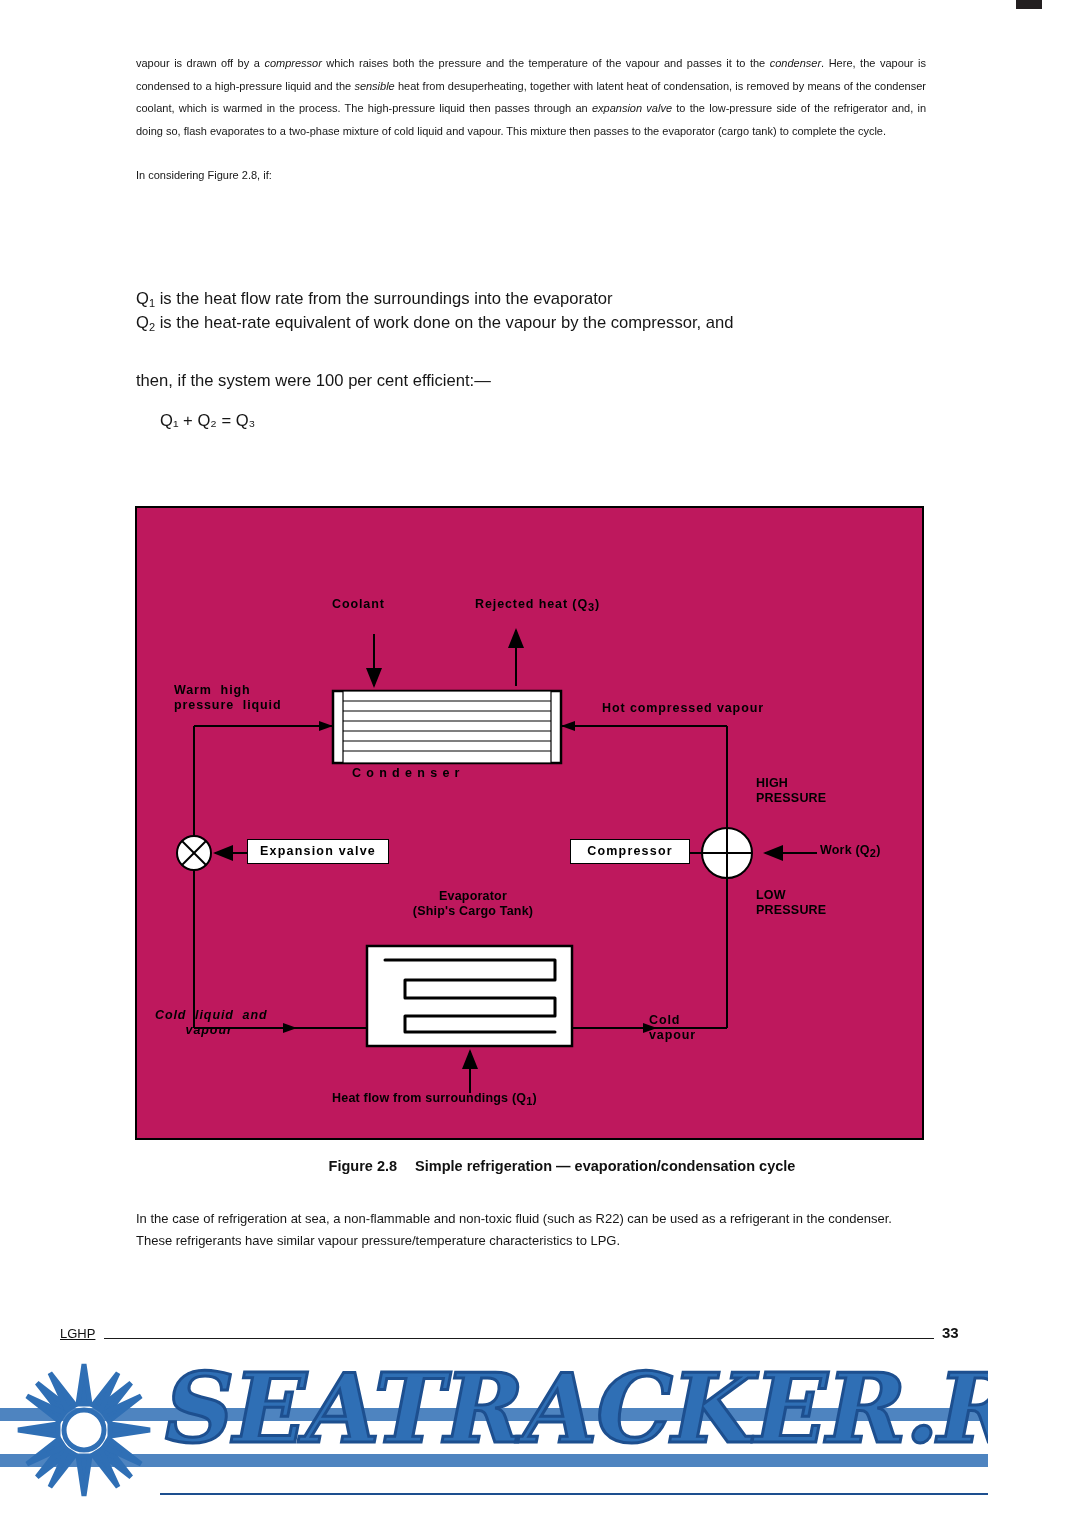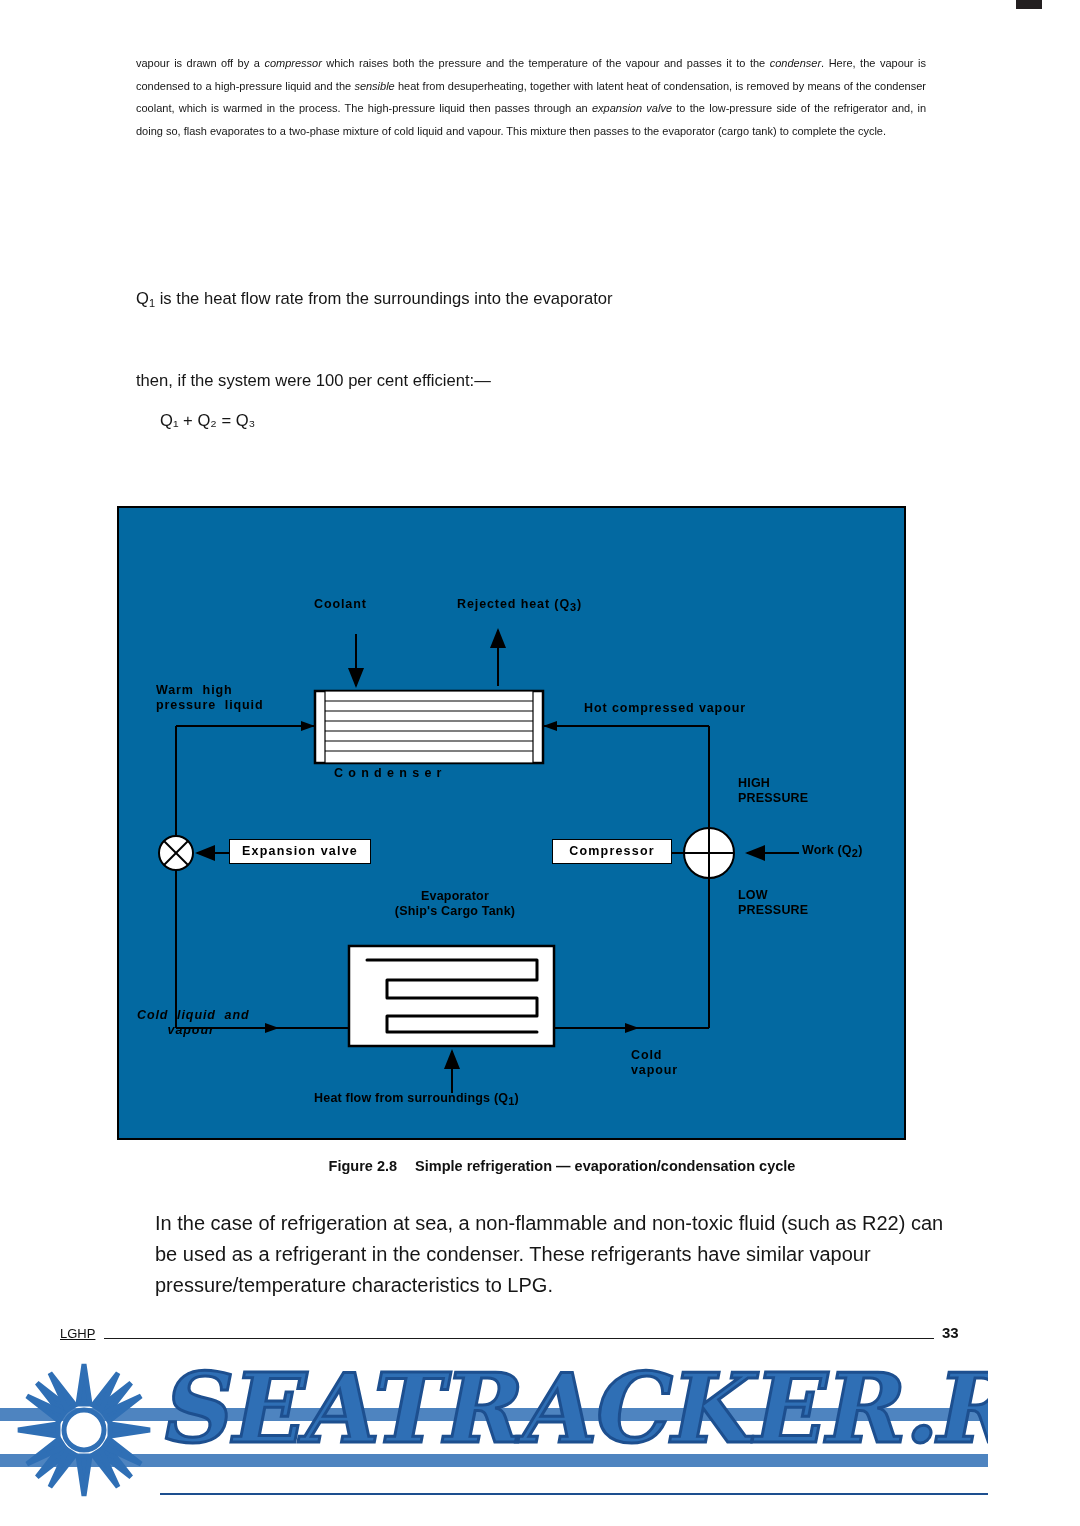--- a/index.html
+++ b/index.html
@@ -67,26 +67,26 @@
     left: 136px;
     top: 411px;
     font-size: 16.6px;
     color: #161616;
     margin-left: 24px;
   }
 
   
   .figure-box {
     position: absolute;
-    left: 117px;
+    left: 135px;
     top: 506px;
     width: 785px;
     height: 630px;
     border: 2px solid #000;
-    background: #0369a1;
+    background: #be185d;
   }
   .fig { position: absolute; left: 0; top: 0; width: 785px; height: 630px; }
 
   .lbl {
     position: absolute;
     font-family: "Liberation Sans", sans-serif;
     font-weight: bold;
     font-size: 12.5px;
     letter-spacing: 0.9px;
     color: #000;
@@ -117,24 +117,23 @@
     font-weight: bold;
     color: #111;
   }
   .caption .cap-num { margin-right: 18px; padding-left: 44px; }
 
   .after-text {
     position: absolute;
     left: 136px;
     top: 1208px;
     width: 790px;
-    font-size: 20px;
-    line-height: 31px;
-    color: #161616;
-    margin-left: 19px;
+    font-size: 13px;
+    line-height: 22px;
+    color: #161616;
   }
 
   .footer-rule {
     position: absolute;
     left: 104px;
     top: 1338px;
     width: 830px;
     height: 1px;
     background: #1a1a1a;
   }
@@ -213,24 +212,26 @@
   <div class="body-text">
     <p>vapour is drawn off by a <em>compressor</em> which raises both the pressure and the
     temperature of the vapour and passes it to the <em>condenser</em>. Here, the vapour is
     condensed to a high-pressure liquid and the <em>sensible</em> heat from desuperheating,
     together with latent heat of condensation, is removed by means of the condenser
     coolant, which is warmed in the process. The high-pressure liquid then passes through
     an <em>expansion valve</em> to the low-pressure side of the refrigerator and, in doing so, flash
     evaporates to a two-phase mixture of cold liquid and vapour. This mixture then passes
     to the evaporator (cargo tank) to complete the cycle.</p>
     <div class="para-gap"></div>
+    <p>In considering Figure 2.8, if:</p>
   </div>
 
   <div class="q-list">
     <div>Q<sub>1</sub> <span>is the heat flow rate from the surroundings into the evaporator</span></div>
+    <div>Q<sub>2</sub> <span>is the heat-rate equivalent of work done on the vapour by the compressor, and</span></div>
   </div>
 
   <div class="then-line">then, if the system were 100 per cent efficient:—</div>
   <div class="eq-line">Q₁ + Q₂ = Q₃</div>
 
   <div class="figure-box">
     <svg class="fig" viewBox="0 0 785 630" xmlns="http://www.w3.org/2000/svg">
       <defs>
         <marker id="arrow" markerWidth="10" markerHeight="8" refX="9" refY="4" orient="auto">
           <path d="M0,0 L10,4 L0,8 z" fill="#000"></path>
@@ -309,21 +310,21 @@
     <div class="boxlbl" style="left:110px; top:331px; width:142px;">Expansion  valve</div>
     <div class="boxlbl" style="left:433px; top:331px; width:120px;">Compressor</div>
 
     <div class="lbl nb" style="left:683px; top:335px;">Work (Q<sub>2</sub>)</div>
 
     <div class="lbl nb" style="left:266px; top:381px; text-align:center; width:140px;"><span>Evaporator</span><br><span>(Ship's Cargo Tank)</span></div>
 
     <div class="lbl" style="left:18px; top:500px;font-style:italic;">Cold  liquid  and
        vapour</div>
 
-    <div class="lbl" style="left:512px; top:505px;margin-top:35px;">Cold
+    <div class="lbl" style="left:512px; top:505px;">Cold
 vapour</div>
 
     <div class="lbl nb" style="left:195px; top:583px;">Heat flow from surroundings (Q<sub>1</sub>)</div>
   </div>
 
   <div class="caption">
     <span class="cap-num">Figure 2.8</span><span>Simple refrigeration — evaporation/condensation cycle</span>
   </div>
 
   <div class="after-text">In the case of refrigeration at sea, a non-flammable and non-toxic fluid (such as R22) can be used as a refrigerant in the condenser. These refrigerants have similar vapour pressure/temperature characteristics to LPG.</div>

